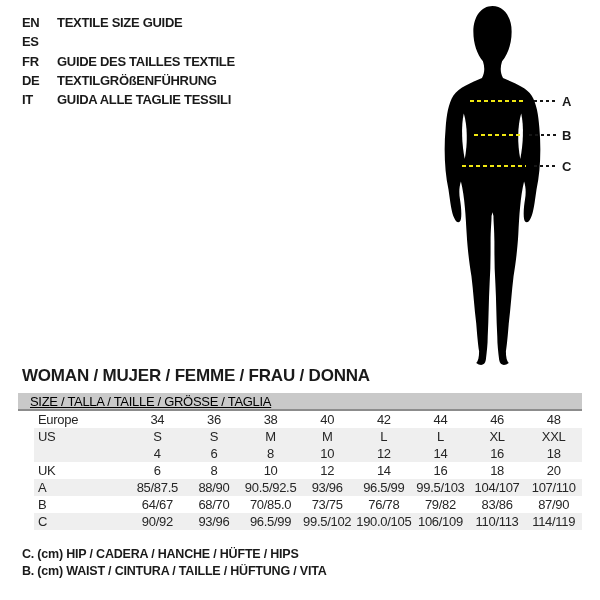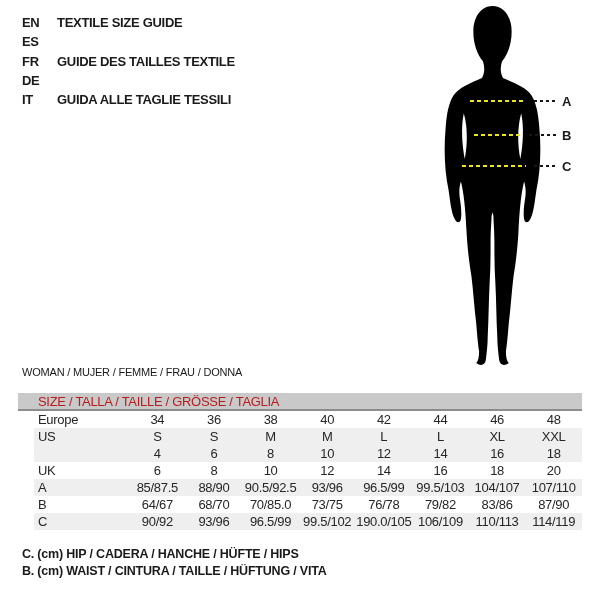--- a/index.html
+++ b/index.html
@@ -34,26 +34,26 @@
   .ba { left:534px; top:100px; width:24px; }
   .la { left:562px; top:94px; }
   .yb { left:474px; top:134px; width:46px; }
   .bb { left:529px; top:134px; width:28px; }
   .lb { left:562px; top:128px; }
   .yc { left:462px; top:165px; width:64px; }
   .bc { left:534px; top:165px; width:24px; }
   .lc { left:562px; top:159px; }
 
   
-  .heading { position:absolute; left:22px; top:366px; font-size:11px; font-weight:normal; letter-spacing:-0.2px; }
+  .heading { position:absolute; left:22px; top:366px; font-size:17px; font-weight:bold; letter-spacing:-0.2px; }
 
   
   .size-table { position:absolute; left:18px; top:393px; width:564px; font-size:13px; letter-spacing:-0.3px; color:#262626; }
   .thead { height:18px; background:var(--header-bg); border-bottom:2px solid var(--sep);
-    display:flex; align-items:center; padding-left:20px; box-sizing:border-box; color:#b91c1c; }
+    display:flex; align-items:center; padding-left:12px; box-sizing:border-box; color:#000000;text-decoration:underline; }
   .trow { display:flex; height:17px; align-items:center;margin-left:16px; }
   .trow.shaded { background:var(--stripe-bg);justify-content:center; }
   .cell { flex:1; text-align:center; white-space:nowrap; }
   .cell.rlabel { flex:0 0 95px; text-align:left; padding-left:4px; box-sizing:border-box; }
 
   
   .legend { position:absolute; left:22px; top:546px; font-size:12.5px; font-weight:bold; line-height:17.3px; letter-spacing:-0.2px; }
 </style>
 </head>
 <body>
@@ -67,20 +67,21 @@
     </div>
     <div class="lang-row">
       <span class="lang-code">ES</span>
     </div>
     <div class="lang-row">
       <span class="lang-code">FR</span>
       <span class="lang-label">GUIDE DES TAILLES TEXTILE</span>
     </div>
     <div class="lang-row">
       <span class="lang-code">DE</span>
+      <span class="lang-label">TEXTILGRÖßENFÜHRUNG</span>
     </div>
     <div class="lang-row">
       <span class="lang-code">IT</span>
       <span class="lang-label">GUIDA ALLE TAGLIE TESSILI</span>
     </div>
   </div>
 
   <div class="figure">
     <svg viewBox="0 0 116 365" preserveAspectRatio="none">
       <path fill="#000" d="M58,0

